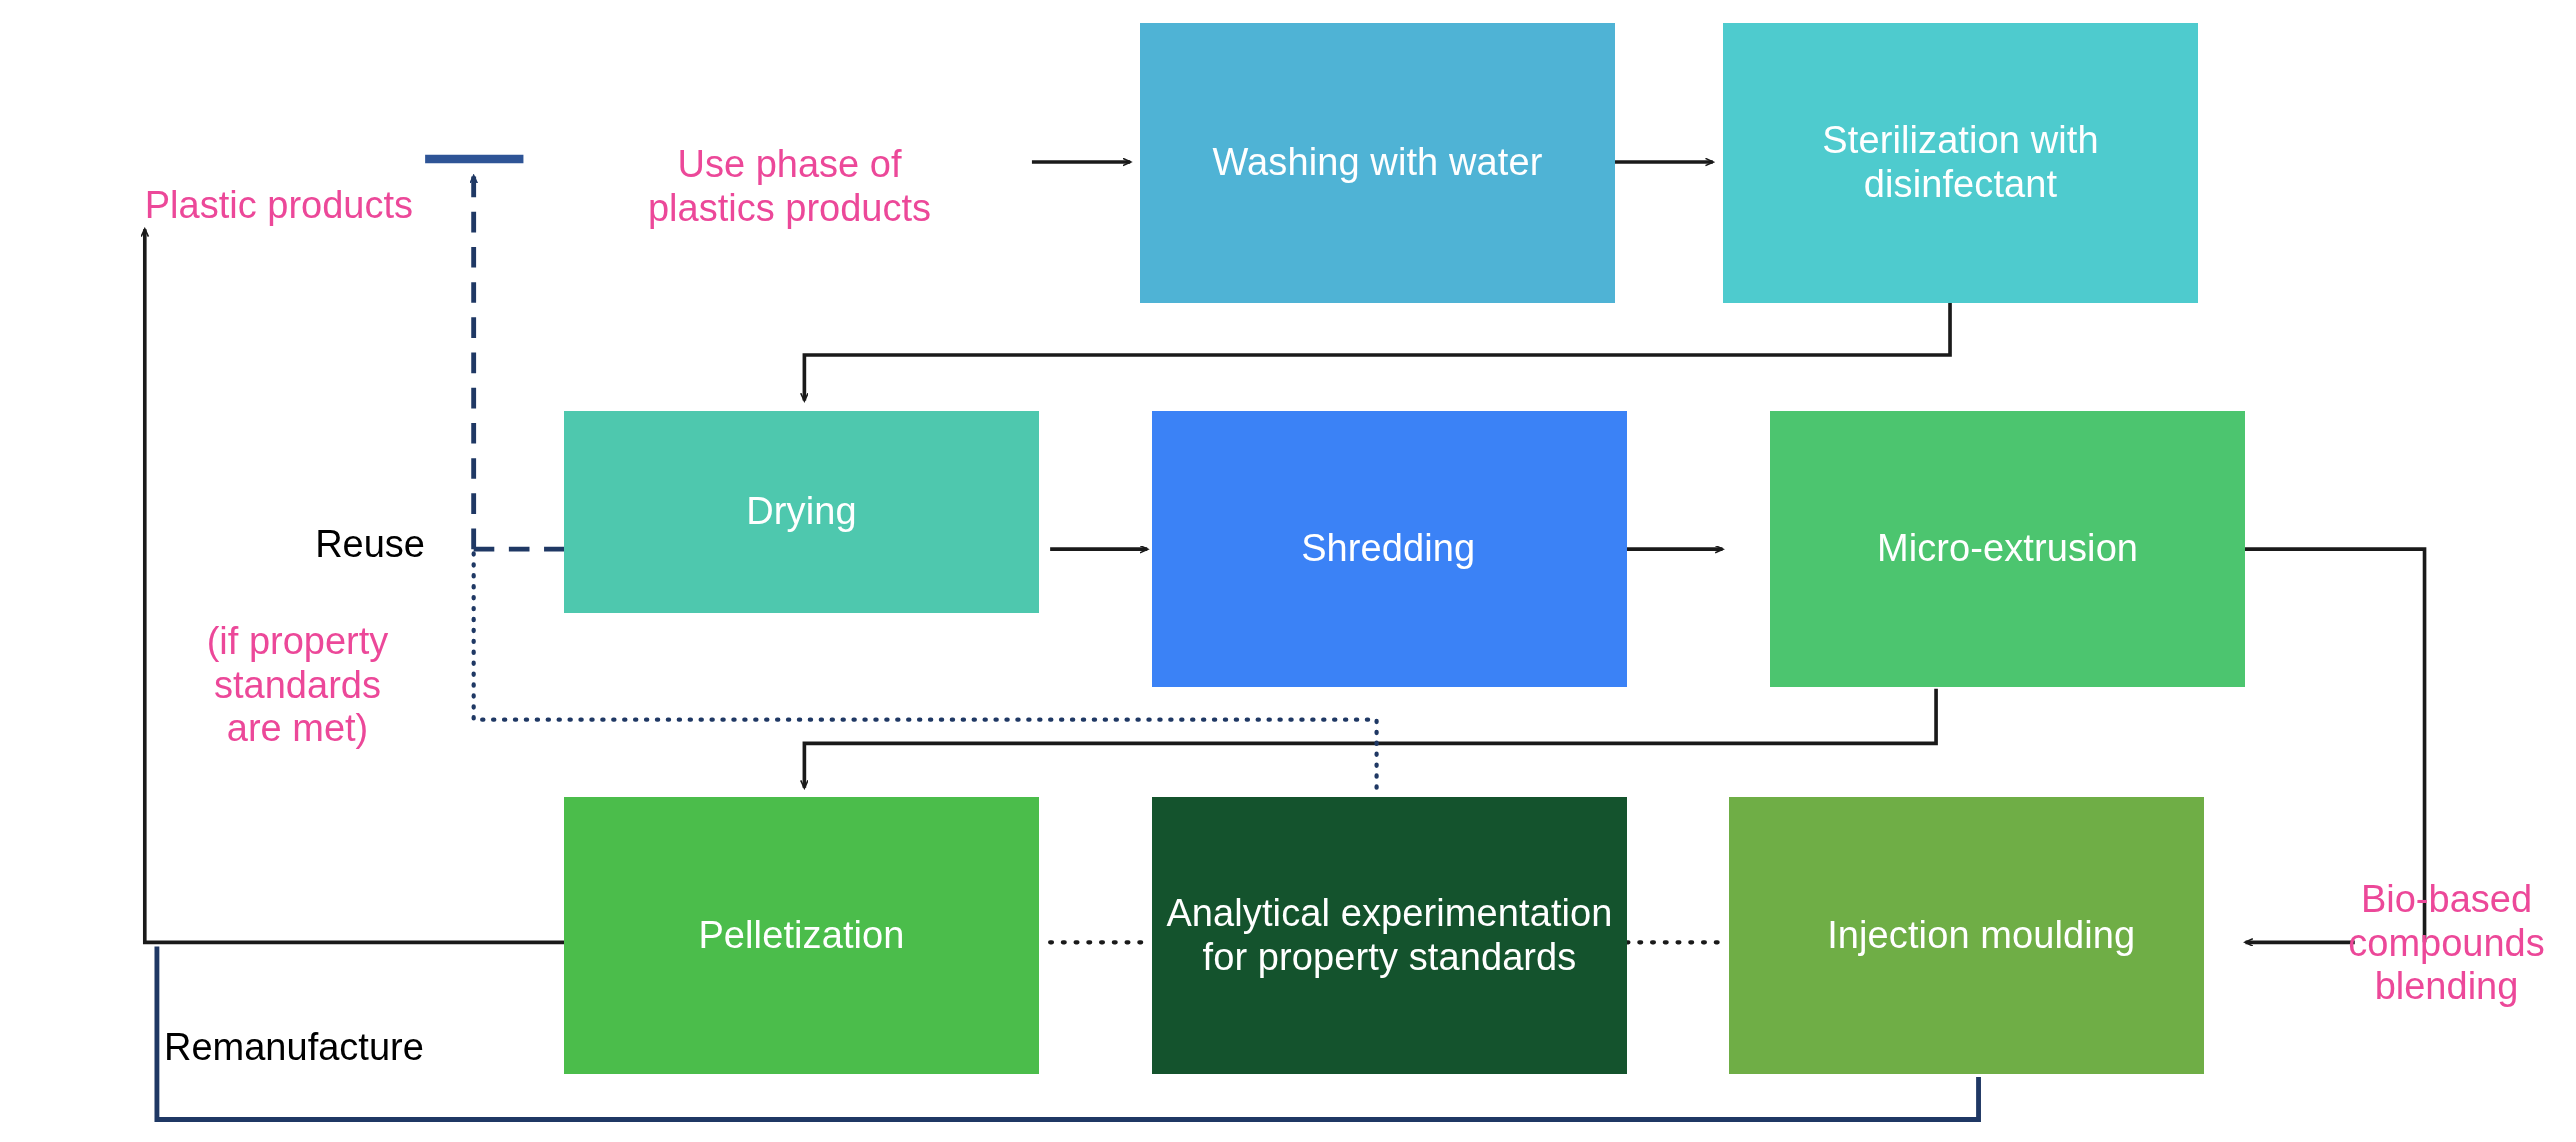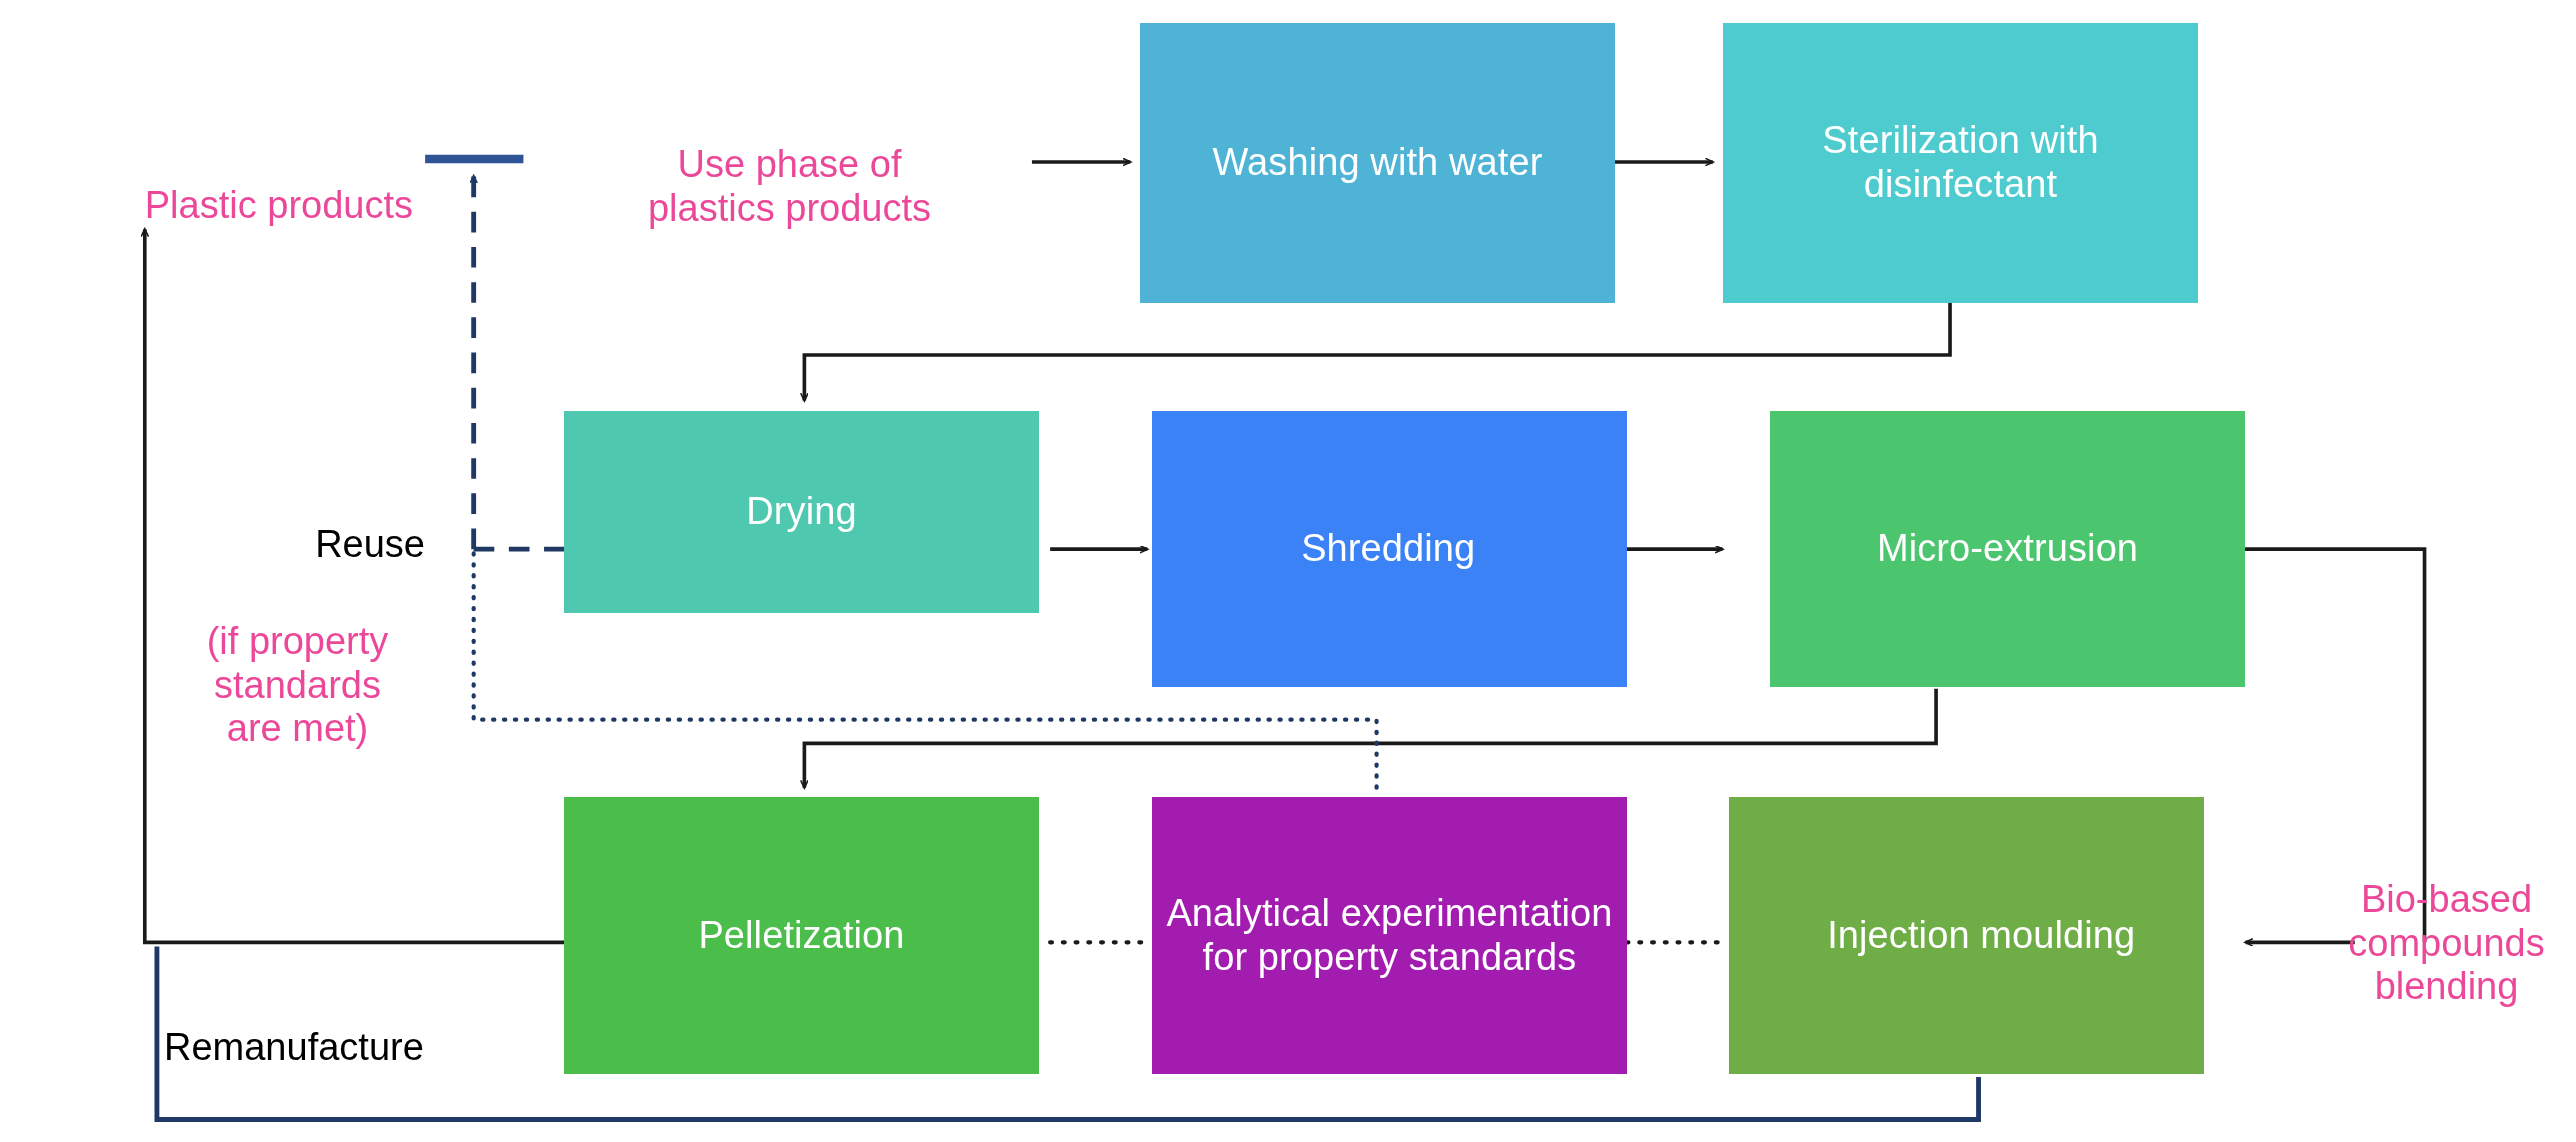--- a/index.html
+++ b/index.html
@@ -128,21 +128,21 @@
   </div>
 
   <div class="box" style="left:1729px;top:411px;width:475px;height:276px;background:#4CC56F;margin-left:41px;">
     <span>Micro-extrusion</span>
   </div>
 
   <div class="box" style="left:564px;top:797px;width:475px;height:277px;background:#4BBD4B;">
     <span>Pelletization</span>
   </div>
 
-  <div class="box" style="left:1152px;top:797px;width:475px;height:277px;background:#a21caf;">
+  <div class="box" style="left:1152px;top:797px;width:475px;height:277px;background:#14532d;">
     <span>Analytical
 experimentation
 for property
 standards</span>
   </div>
 
   <div class="box" style="left:1729px;top:797px;width:475px;height:277px;background:#6FAE46;padding-left:38px;">
     <span>Injection
 moulding</span>
   </div>

